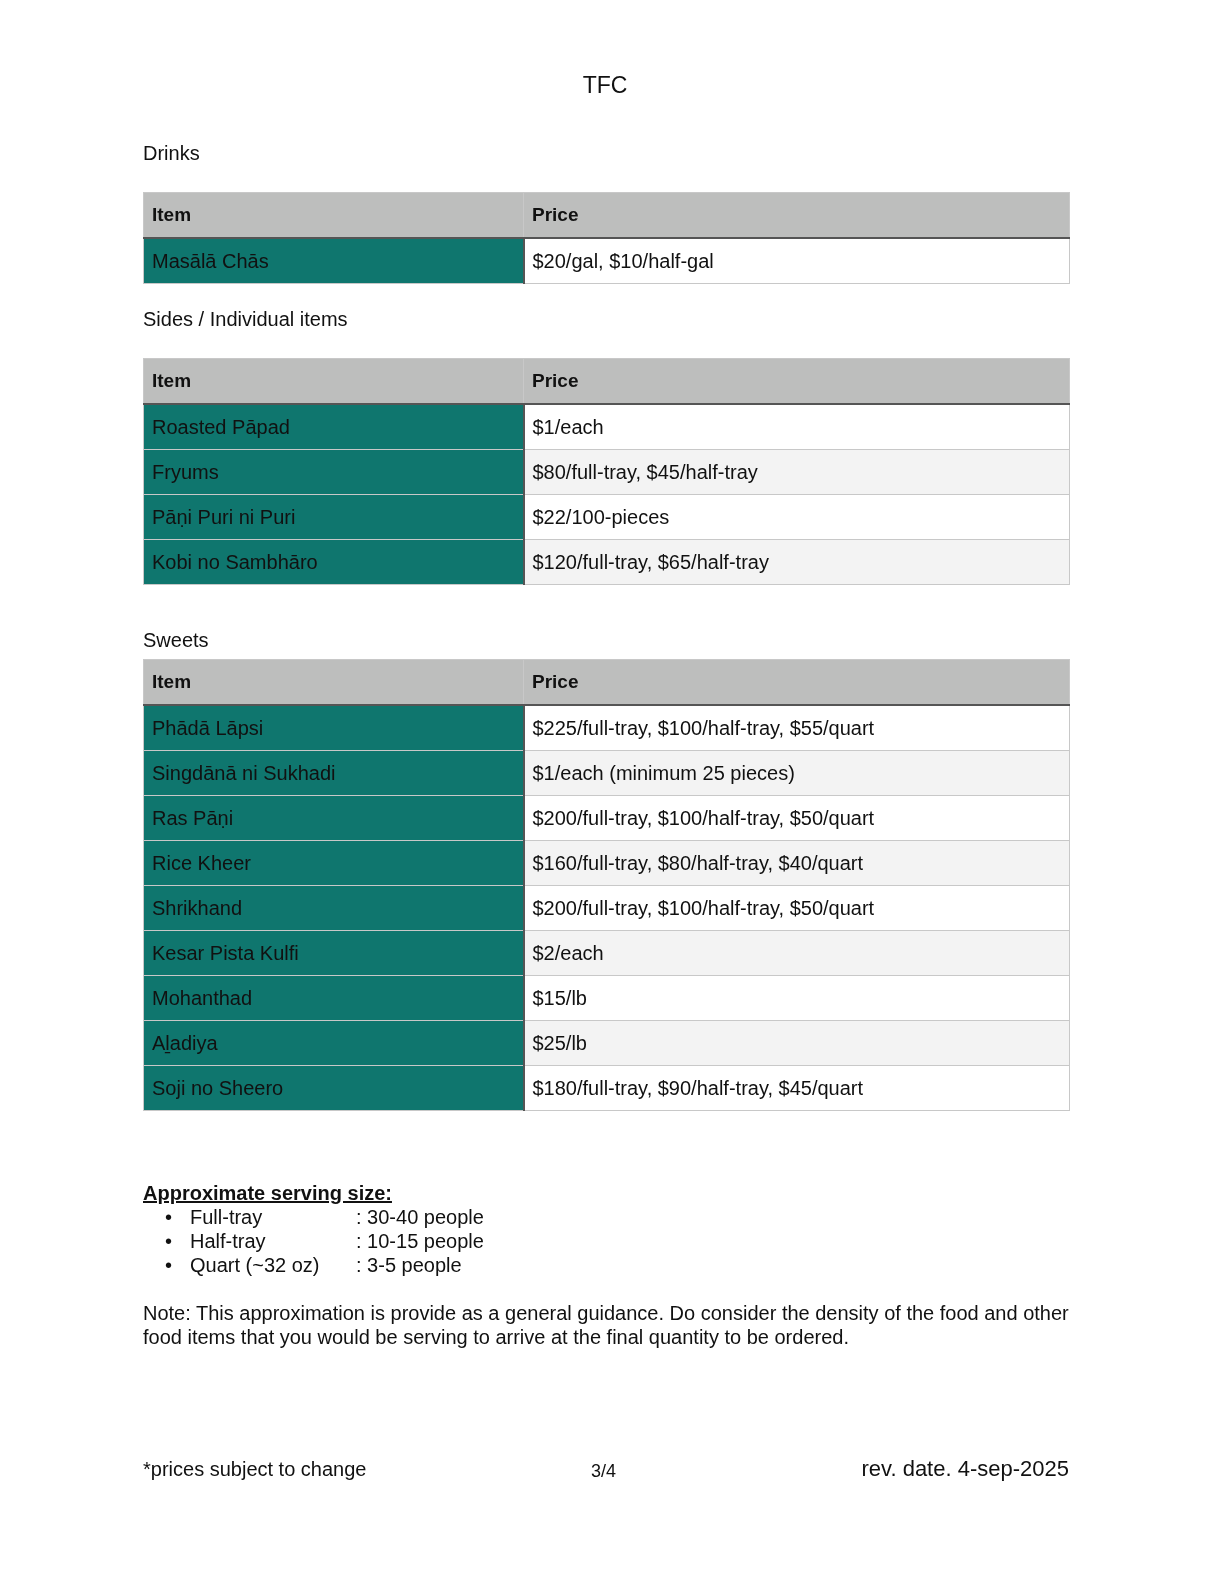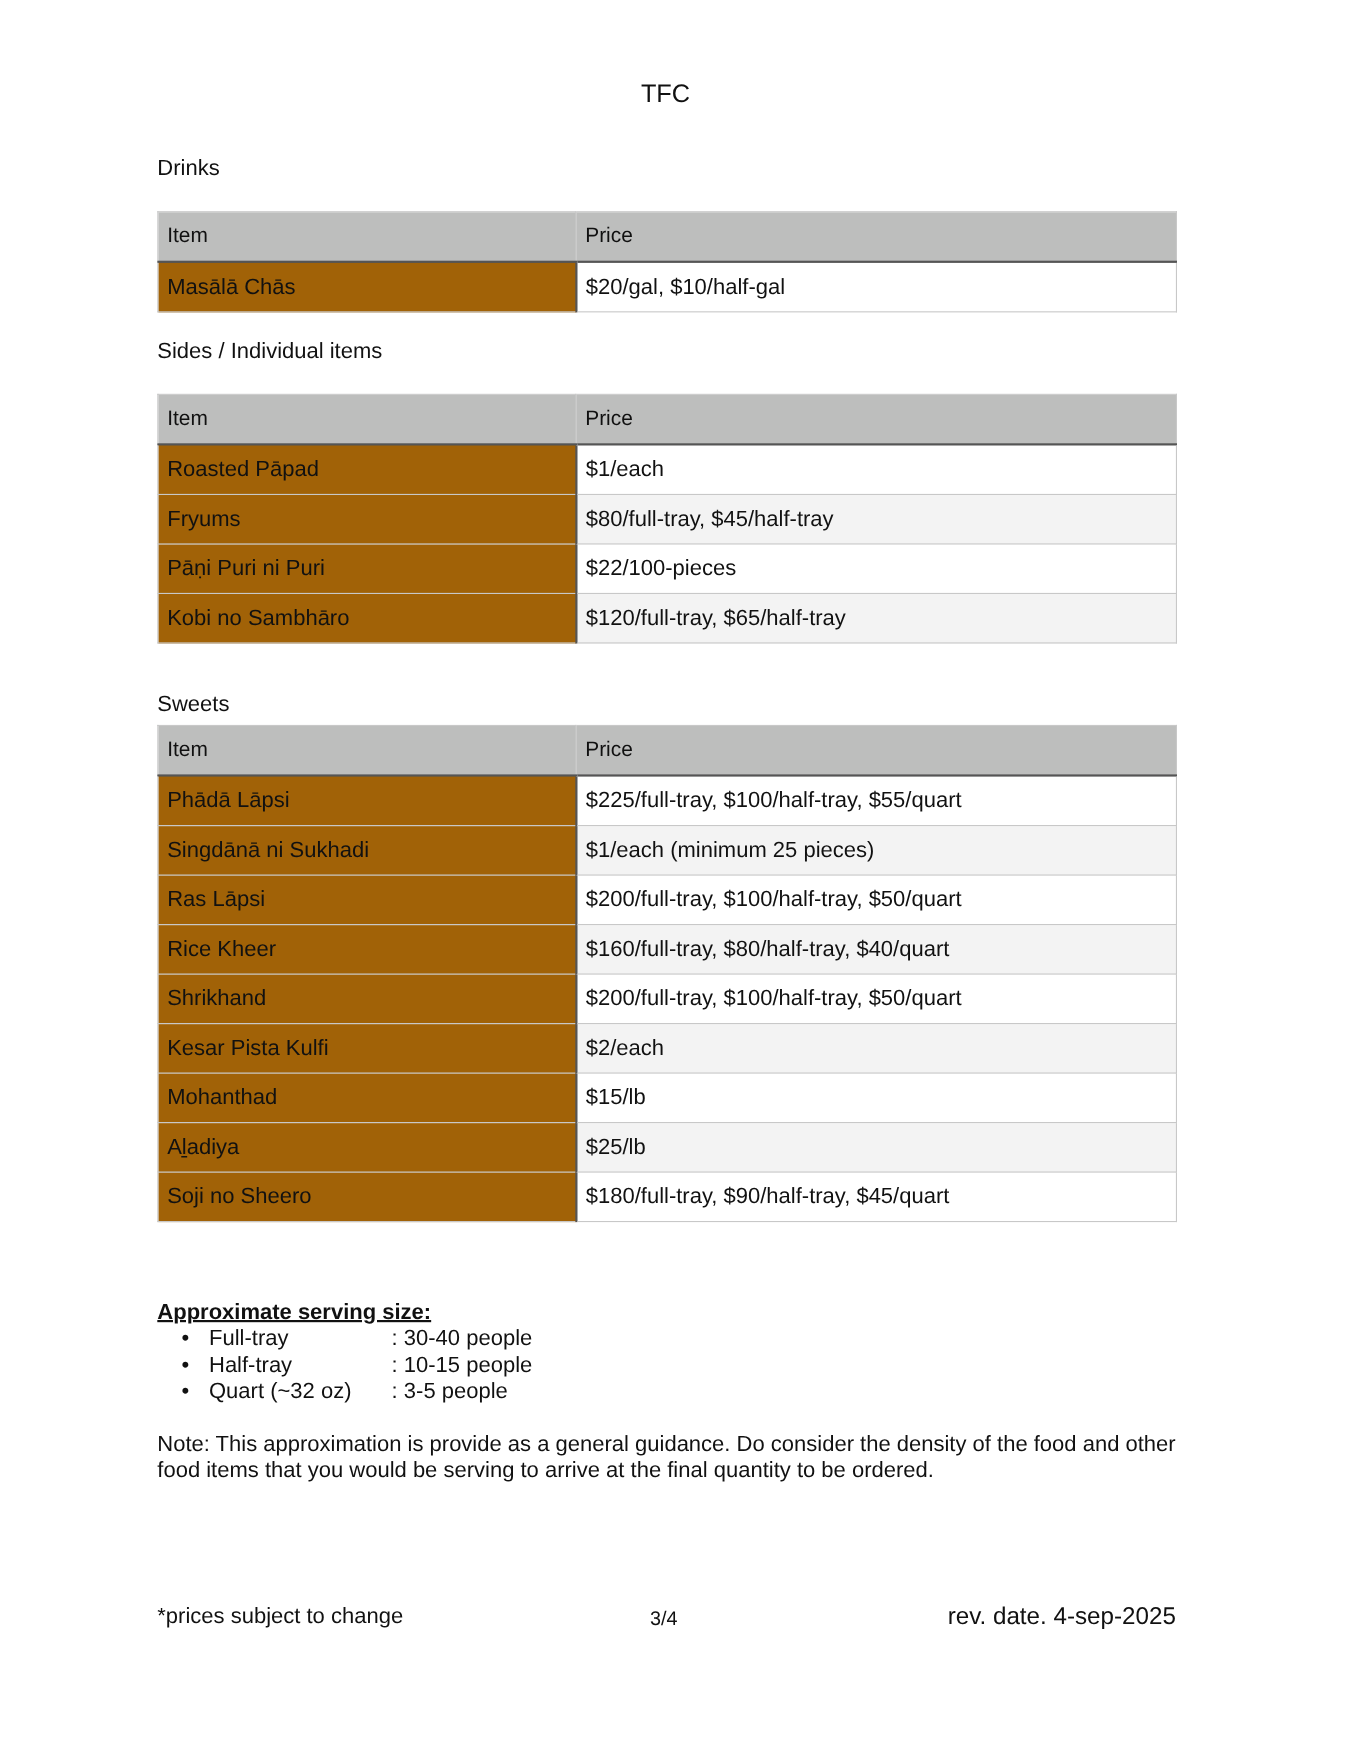--- a/index.html
+++ b/index.html
@@ -20,26 +20,26 @@
       border-collapse: collapse; font-size: 20px;
       table-layout: fixed;
     }
     table.price-table th, table.price-table td {
       height: 44px; padding: 0 8px; text-align: left; vertical-align: middle;
       border: 1px solid #c8c8c8;
     }
     table.price-table col.c-item { width: 380px; }
     table.price-table col.c-price { width: 546px; }
     table.price-table thead th {
-      background: #bdbebd; font-weight: normal; font-size: 19px;
+      background: #bdbebd; font-weight: bold; font-size: 19px;
       border-bottom: 2px solid #555555;
       margin-top: 45px;
     }
     table.price-table tbody td.item-cell {
-      background: #a16207; border-right: 2px solid #555555;
+      background: #0f766e; border-right: 2px solid #555555;
     }
     table.price-table tbody tr:nth-child(odd) td.price-cell { background: #ffffff; }
     table.price-table tbody tr:nth-child(even) td.price-cell { background: #f3f3f3; }
 
     .serving {
       position: absolute; left: 143px; top: 1181px; font-size: 20px; line-height: 24px;
     }
     .serving-title { font-weight: bold; text-decoration: underline; }
     .serving ul { list-style: none; margin: 0; padding: 0 0 0 22px; }
     .serving li { display: flex; }
@@ -125,21 +125,21 @@
   <tbody>
     <tr>
       <td class="item-cell">Phādā Lāpsi</td>
       <td class="price-cell">$225/full-tray, $100/half-tray, $55/quart</td>
     </tr>
     <tr>
       <td class="item-cell">Singdānā ni Sukhadi</td>
       <td class="price-cell">$1/each (minimum 25 pieces)</td>
     </tr>
     <tr>
-      <td class="item-cell">Ras Lāpsi</td>
+      <td class="item-cell">Ras Pāṇi</td>
       <td class="price-cell">$200/full-tray, $100/half-tray, $50/quart</td>
     </tr>
     <tr>
       <td class="item-cell">Rice Kheer</td>
       <td class="price-cell">$160/full-tray, $80/half-tray, $40/quart</td>
     </tr>
     <tr>
       <td class="item-cell">Shrikhand</td>
       <td class="price-cell">$200/full-tray, $100/half-tray, $50/quart</td>
     </tr>

